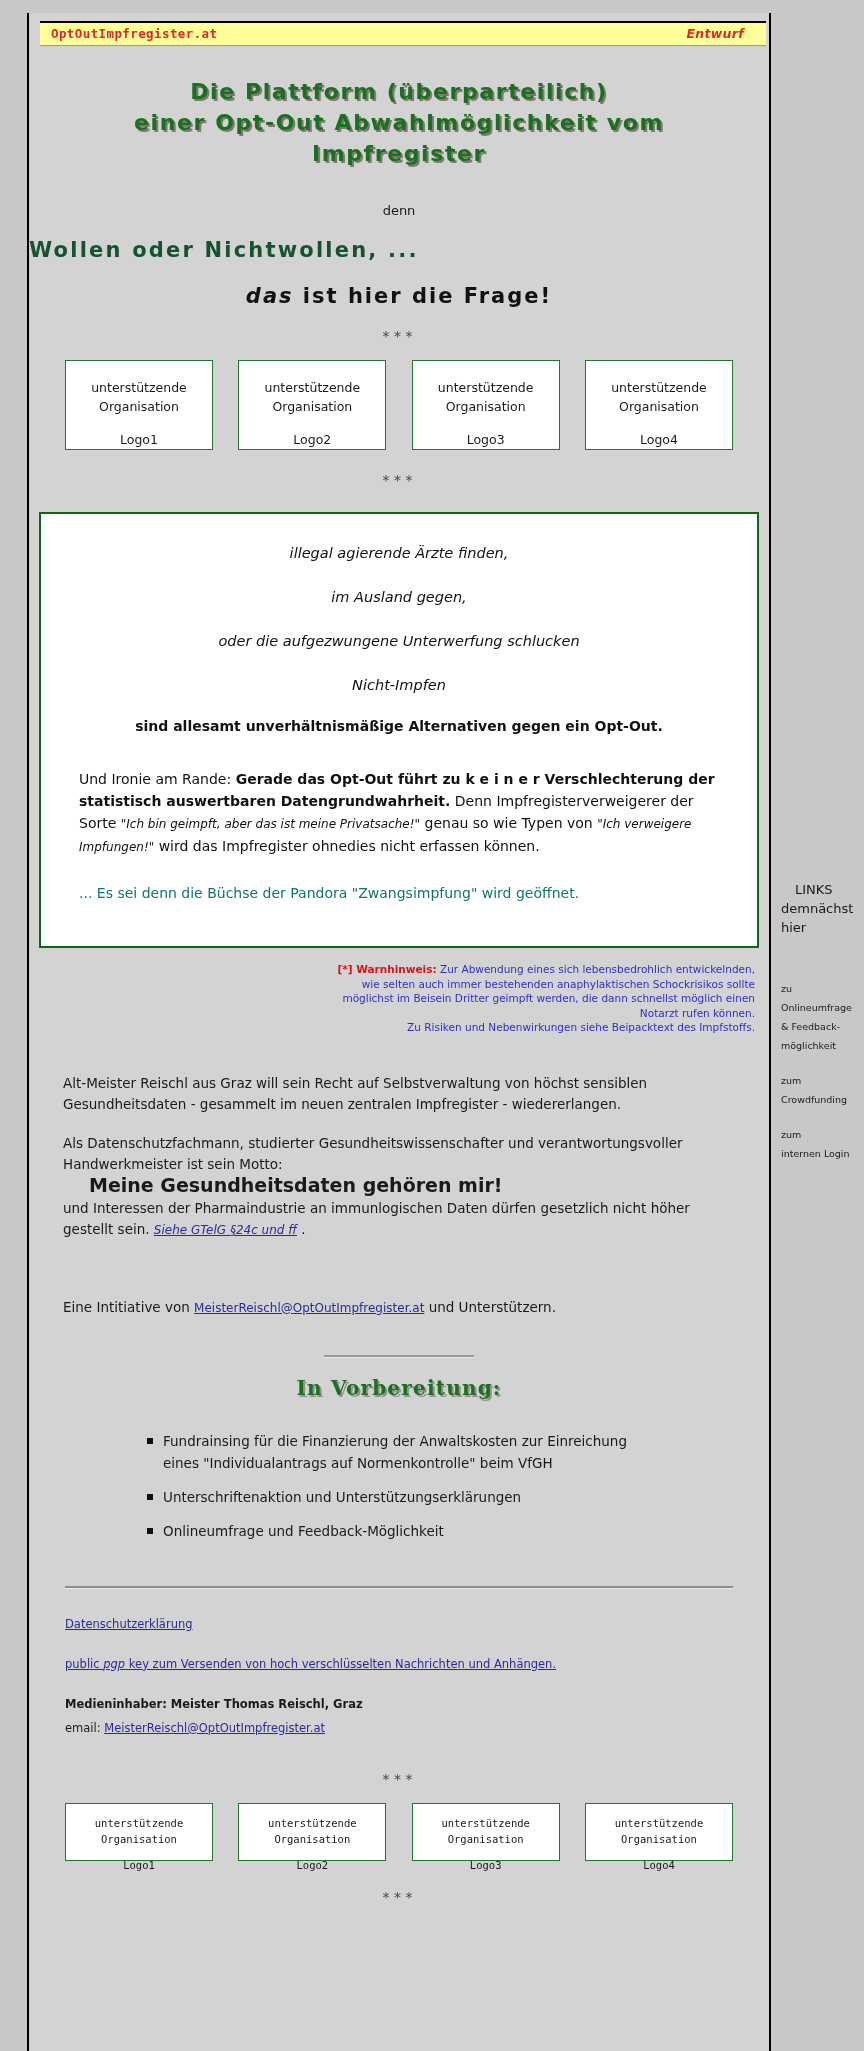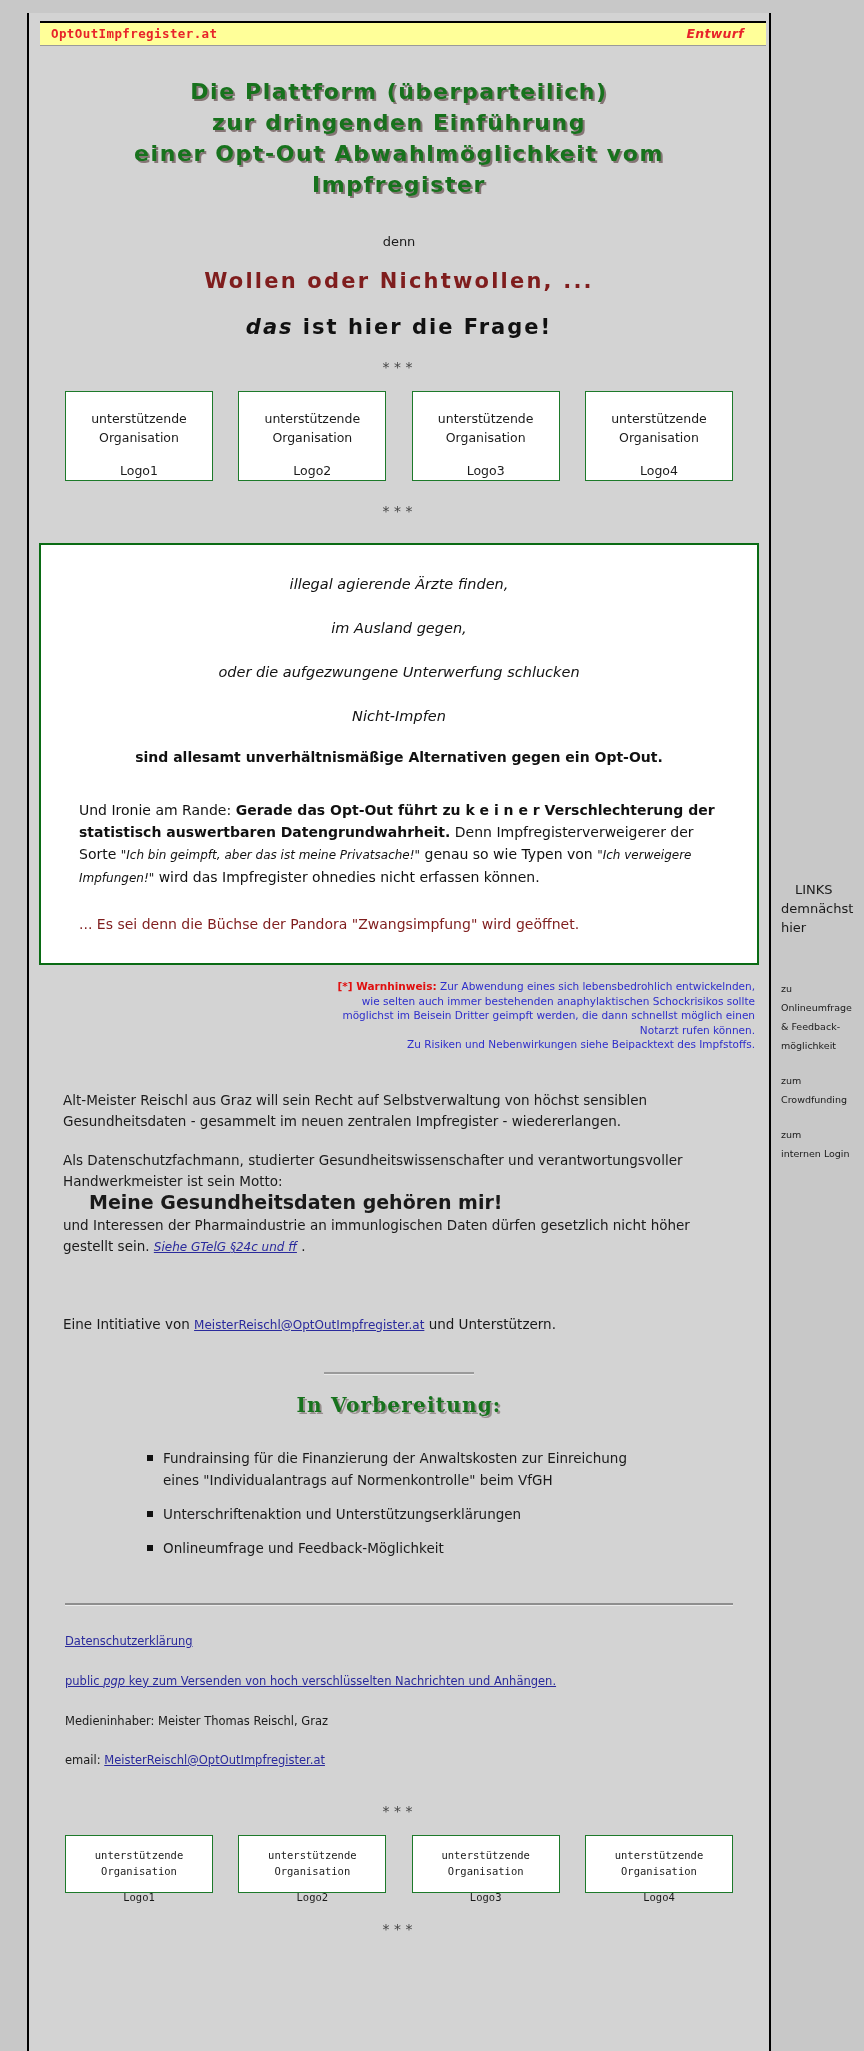--- a/index.html
+++ b/index.html
@@ -79,25 +79,25 @@
   }
 
   .denn{
     margin-top:34px;
     text-align:center;
     font-size:13px;
     color:#1a1a1a;
   }
   .q1{
     margin-top:20px;
-    text-align:center;
+    text-align:left;
     font-size:21px;
     font-weight:bold;
     letter-spacing:2.2px;
-    color:#7f1d1d;
+    color:#14532d;
   }
   .q2{
     margin-top:22px;
     text-align:center;
     font-size:21px;
     font-weight:bold;
     letter-spacing:2.0px;
     color:#111;
   }
   .q2 .it{ font-style:italic; font-weight:bold;}
@@ -164,24 +164,24 @@
   .gb-para{
     margin:34px 8px 0 14px;
     font-size:14px;
     line-height:22px;
     color:#111;
     text-align:left;
   }
   .gb-para b{font-weight:bold;}
   .gb-para .sm-it{ font-style:italic; font-size:12px;}
   .gb-last{
-    margin:24px 8px 6px 14px;
+    margin:24px 8px 20px 14px;
     font-size:14px;
     line-height:22px;
-    color:#7f1d1d;
+    color:#0f766e;
   }
 
   
   .warn{
     margin:14px 14px 0 300px;
     text-align:right;
     font-size:10.5px;
     line-height:14.5px;
     color:#2e2ecb;
   }
@@ -254,21 +254,21 @@
     border-top:2px solid #8e8e8e;
     border-bottom:1px solid #ebebeb;
   }
   .footer{
     margin:26px 36px 0 36px;
     font-size:11.5px;
     line-height:18px;
     color:#1a1a1a;
   }
   .footer .blk{ margin-bottom:22px; }
-  .footer .blk.tight{ margin-bottom:21px; }
+  .footer .blk.tight{ margin-bottom:6px;font-weight:bold; }
   .footer a{ color:#2a2a9c; text-decoration:underline;}
   .footer .pgp i{font-style:italic;}
 
   
   .rail-head{
     margin:880px 0 0 0;
     font-size:13px;
     line-height:19px;
     color:#1a1a1a;
     padding-left:6px;
@@ -290,21 +290,20 @@
 
   <div class="content-col">
 
     <div class="topbar">
       <span class="site-name">OptOutImpfregister.at</span>
       <span class="draft">Entwurf</span>
     </div>
 
     <div class="hero">
       <div>Die Plattform (überparteilich)</div>
-      <div>zur dringenden Einführung</div>
       <div>einer Opt-Out Abwahlmöglichkeit vom</div>
       <div>Impfregister</div>
     </div>
 
     <div class="denn">denn</div>
     <div class="q1">Wollen oder Nichtwollen, ...</div>
     <div class="q2"><span class="it">das</span><span> ist hier die Frage!</span></div>
 
     <div class="stars" style="margin-top:20px;">***</div>
 

